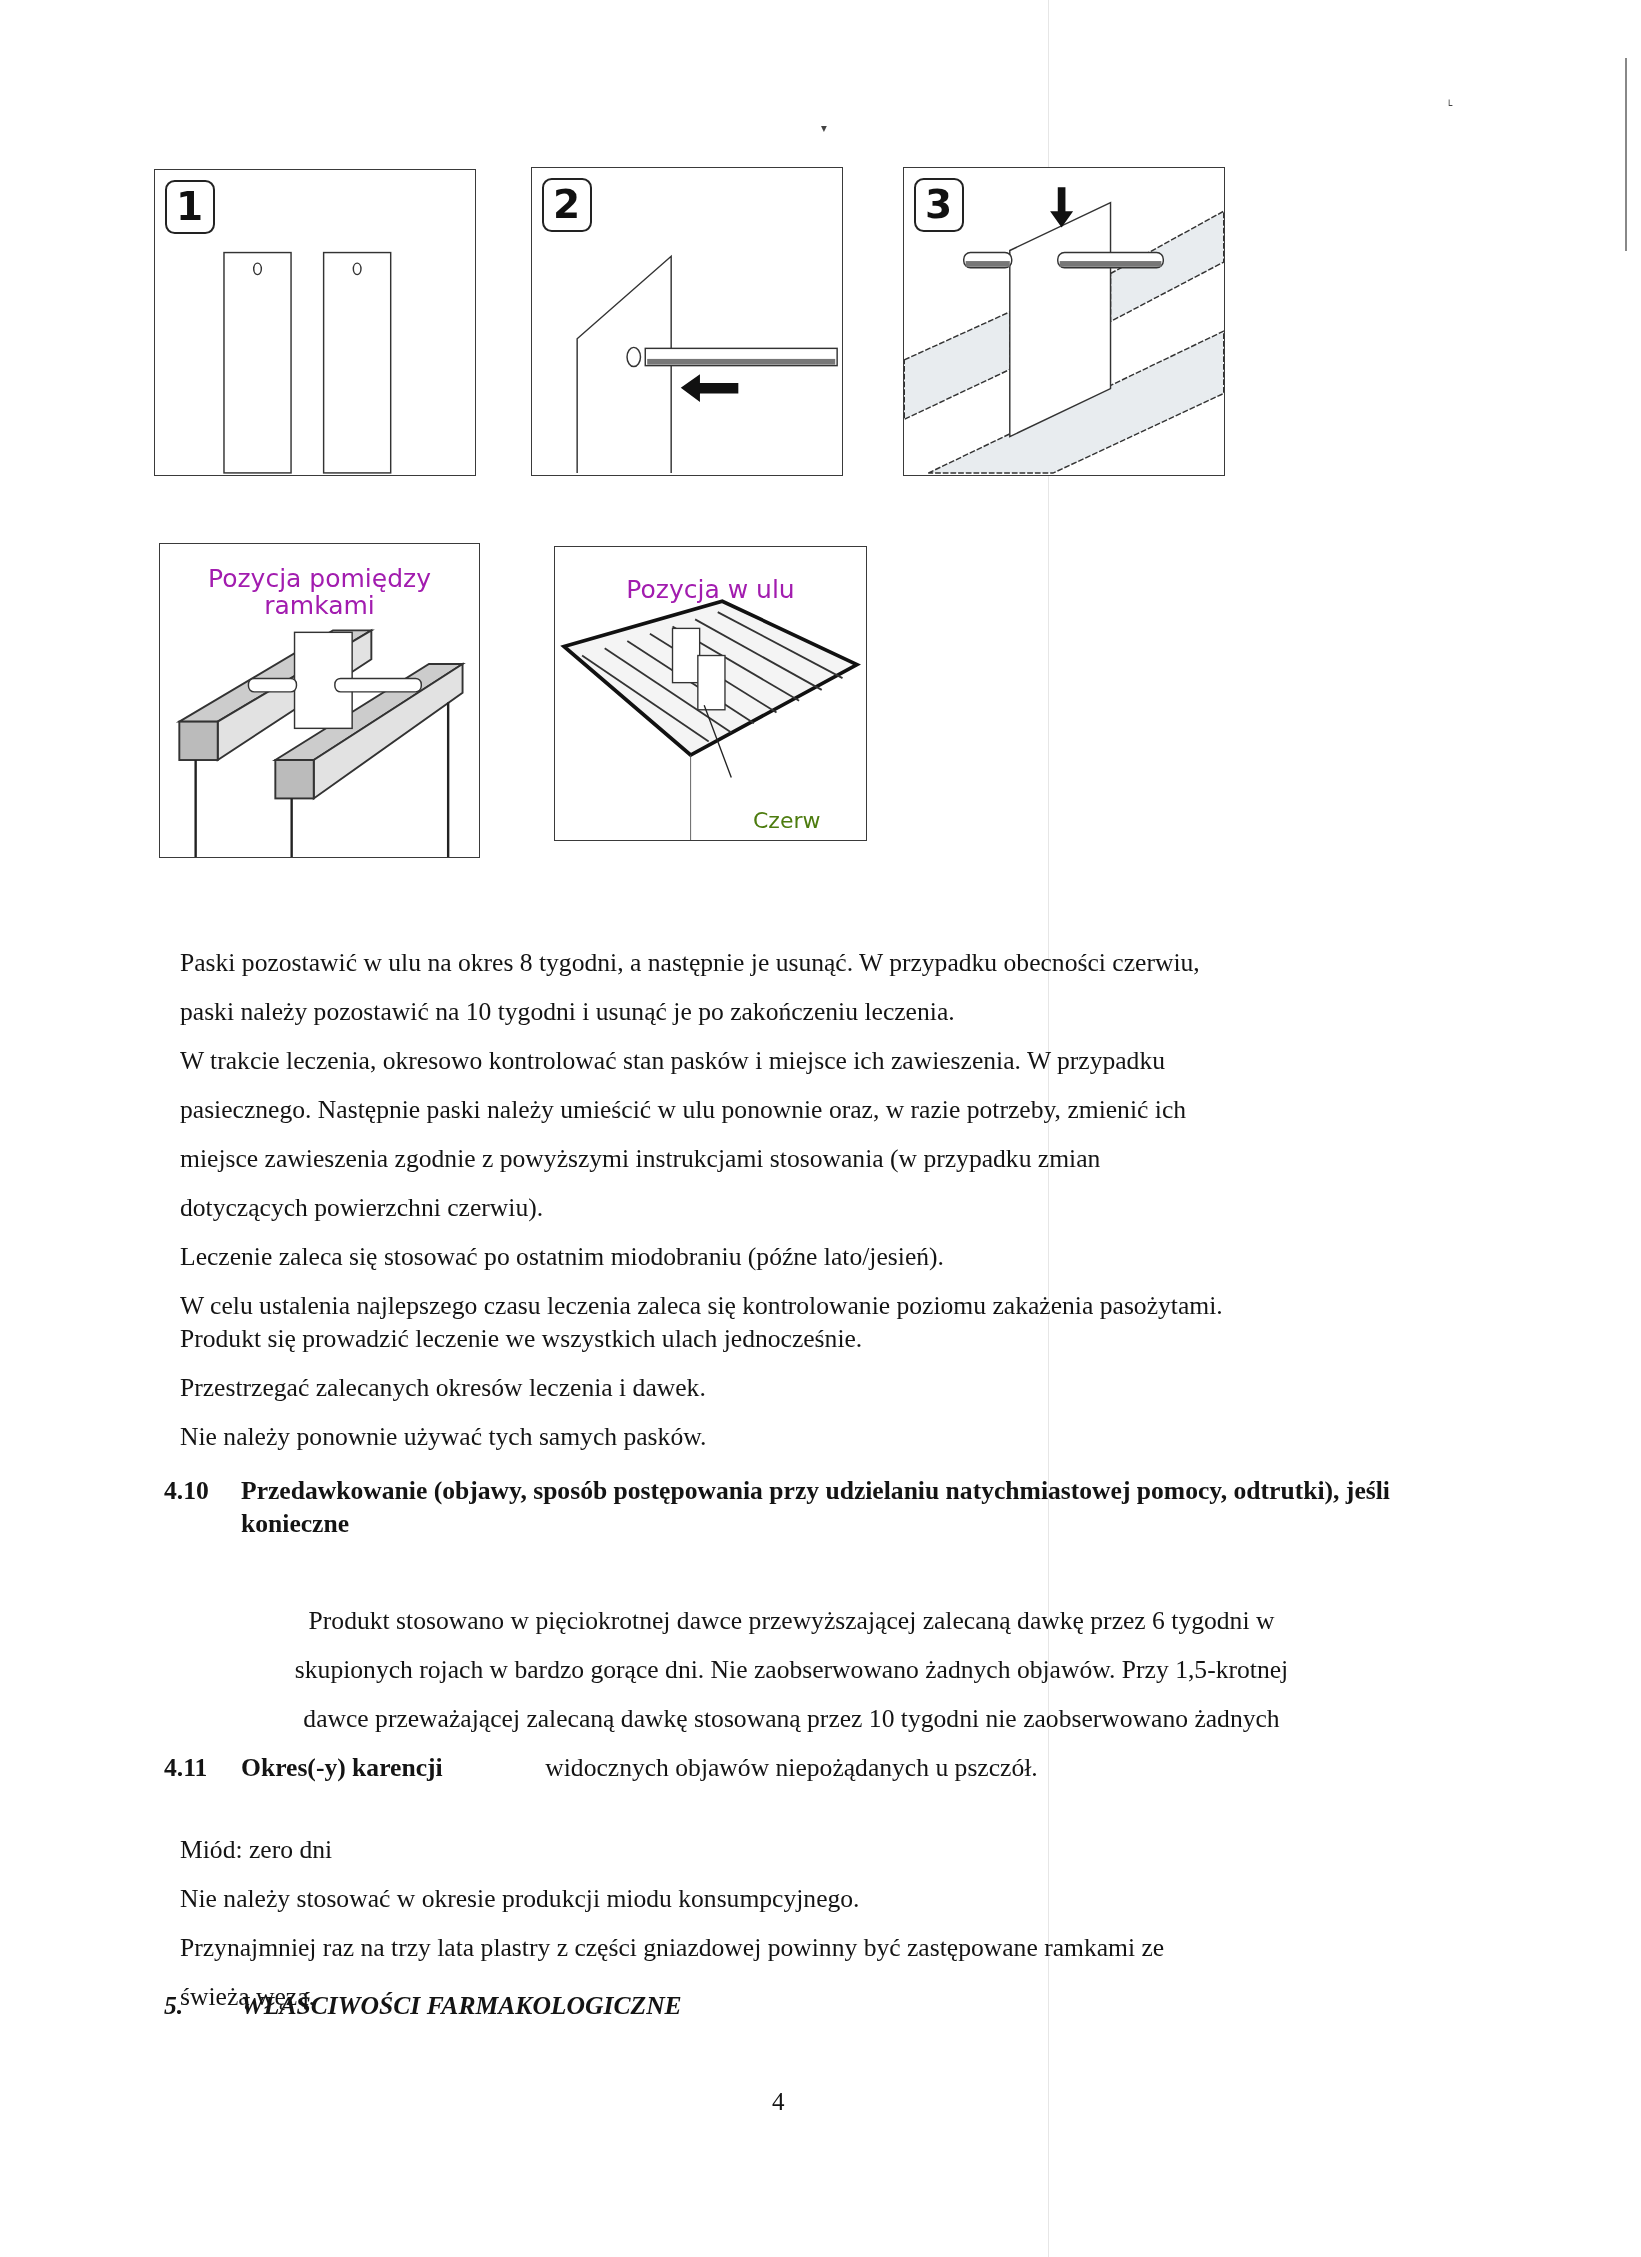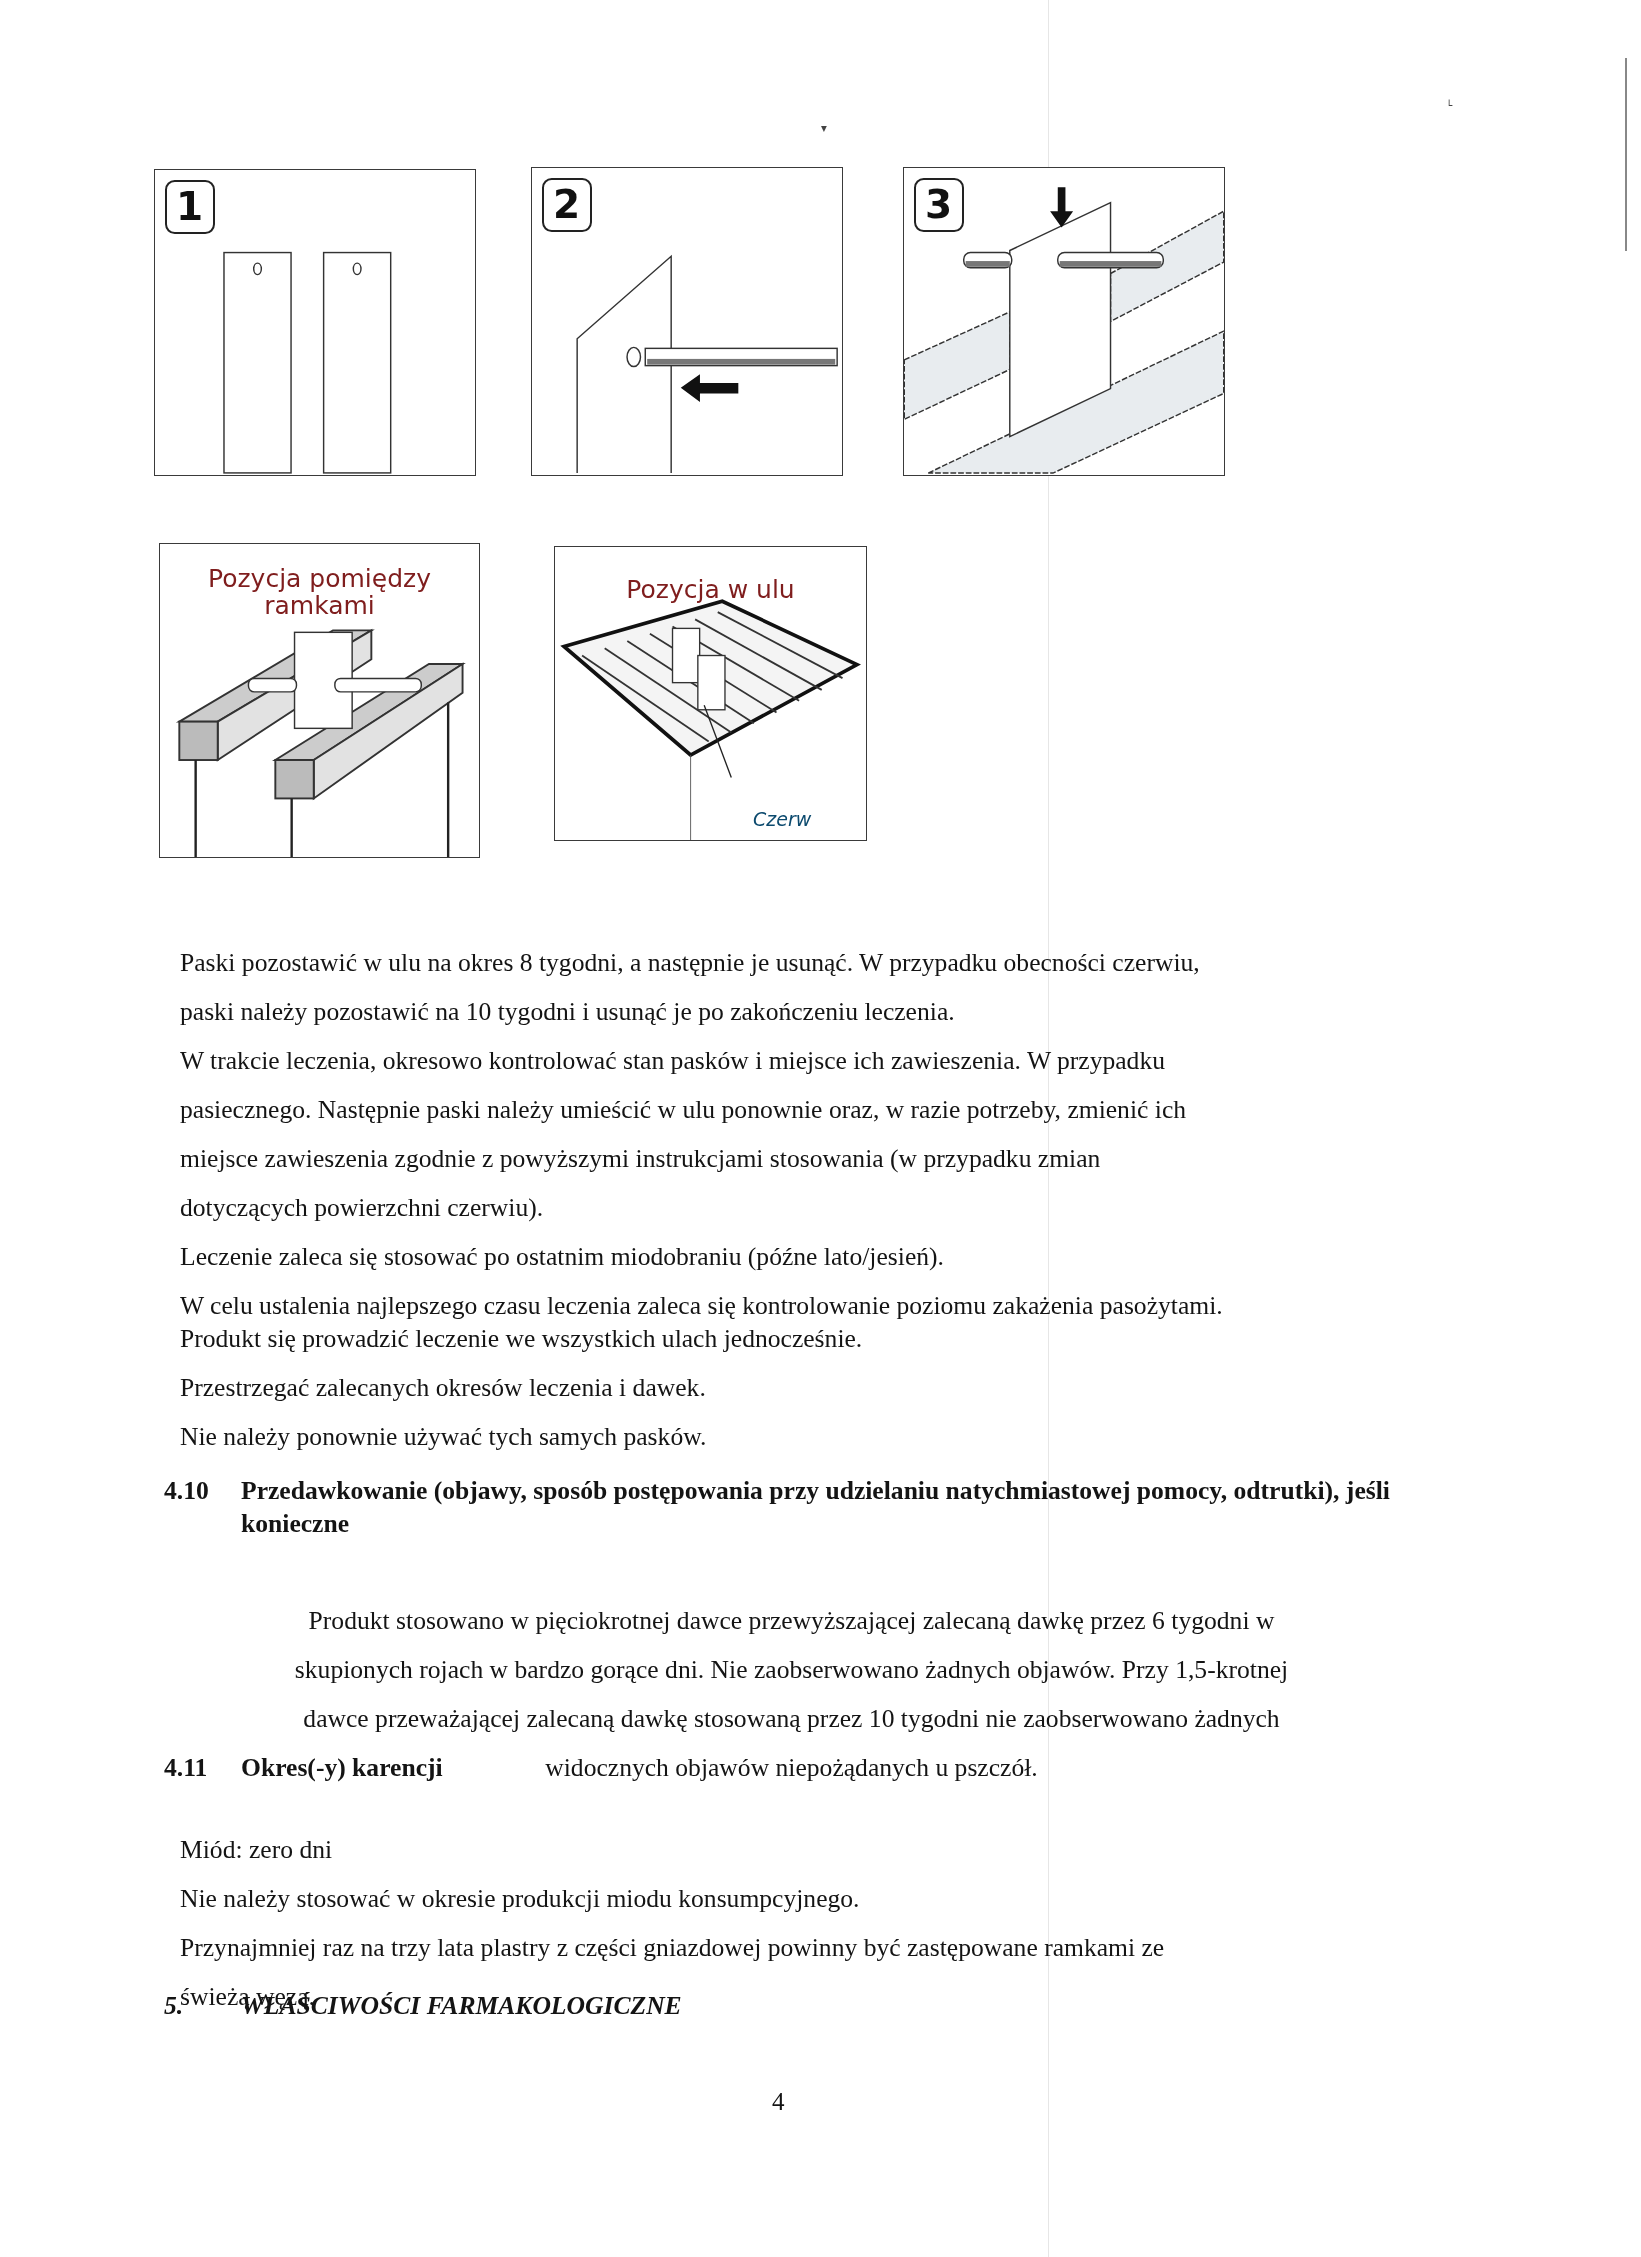--- a/index.html
+++ b/index.html
@@ -4,22 +4,22 @@
 <style>
   html, body { margin:0; padding:0; background:#ffffff; }
   body { width:1641px; height:2257px; position:relative; overflow:hidden;
          font-family:"Liberation Serif", serif; color:#141414; }
   .fig { position:absolute; border:1.9px solid #3a3a3a; background:#fff; box-sizing:border-box; }
   .fig svg { position:absolute; left:0; top:0; width:100%; height:100%; }
   .badge { position:absolute; left:9.7px; top:9.7px; width:46px; height:50px; border:2.9px solid #222;
            border-radius:9.7px; font-family:"DejaVu Sans", sans-serif; font-weight:bold;
            font-size:39px; line-height:50px; text-align:center; color:#111; background:#fff; }
   .fig-caption { position:absolute; left:0; right:0; text-align:center;
-                 font-family:"DejaVu Sans", sans-serif; font-size:25px; line-height:27px; color:#7f1d1d; }
-  .czerw { position:absolute; font-family:"DejaVu Sans", sans-serif; font-size:19px; color:#0c4a6e;font-style:italic; }
+                 font-family:"DejaVu Sans", sans-serif; font-size:25px; line-height:27px; color:#a21caf; }
+  .czerw { position:absolute; font-family:"DejaVu Sans", sans-serif; font-size:22px; color:#4d7c0f; }
   .text { position:absolute; left:164px; width:1255px; font-size:25.6px; line-height:33px; }
   .text p { margin:16px; }
   .heading { position:absolute; left:164px; font-weight:bold; font-size:25.6px; line-height:33px; }
   .heading .num { display:inline-block; width:77px; }
   .heading .ttl { display:inline-block; vertical-align:top; width:1207px; }
   .pagenum { position:absolute; left:772px; top:2088px; font-size:25px; }
   .scan-line { position:absolute; left:1048px; top:0; width:1px; height:2257px; background:#e6e6e6; }
   .edge-line { position:absolute; left:1625px; top:58px; width:1.9px; height:193px; background:#888; }
   .speck { position:absolute; font-size:15.4px; color:#444; }
 </style>

